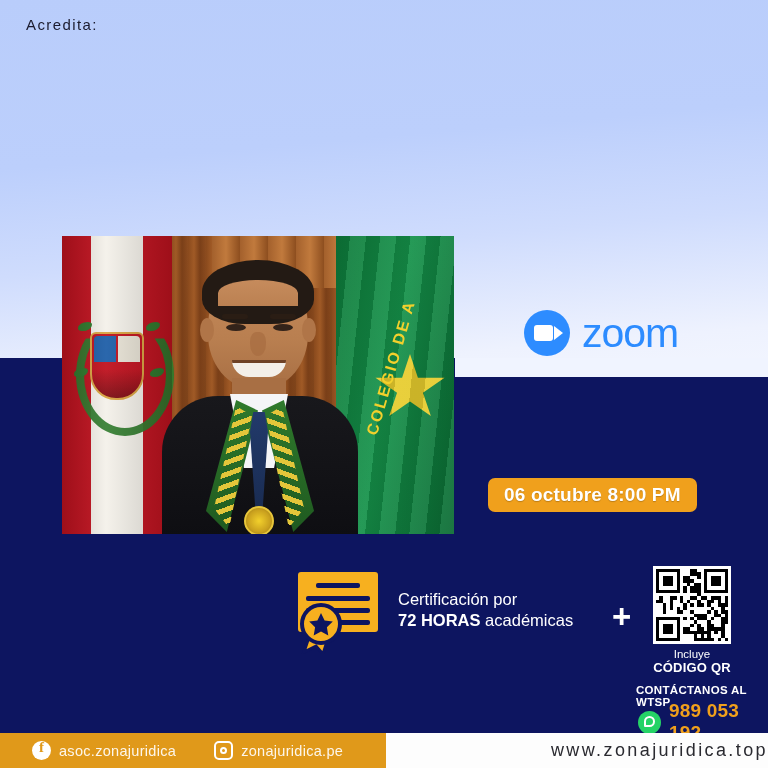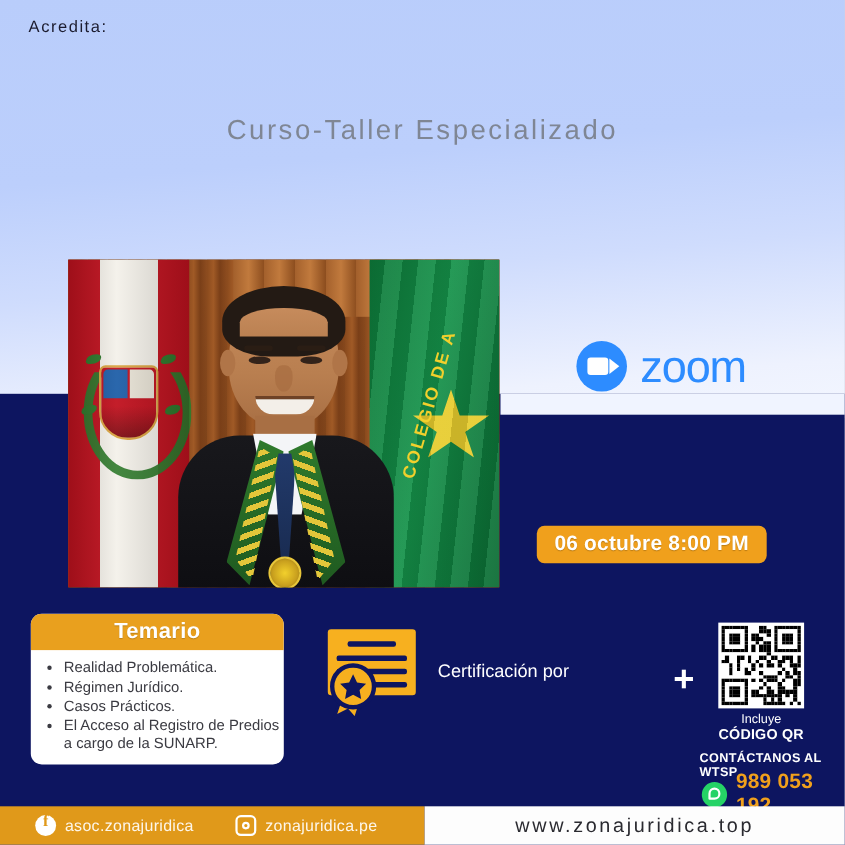--- a/index.html
+++ b/index.html
@@ -267,21 +267,21 @@
   }
   .wtsp-num{color:#f0a01c;font-size:19px;font-weight:700;letter-spacing:.2px;}
 
   
   .footer-orange{
     position:absolute;left:0;top:733px;width:386px;height:35px;background:#e0991a;
     display:flex;align-items:center;
   }
   .footer-white{
     position:absolute;left:386px;top:733px;width:382px;height:35px;background:#fdfdfd;
-    display:flex;align-items:center;justify-content:center;
+    display:flex;align-items:center;justify-content:flex-end;
   }
   .social{display:flex;align-items:center;gap:8px;}
   .social-1{margin-left:32px;}
   .social-2{margin-left:38px;}
   .fb-icon{width:19px;height:19px;border-radius:50%;background:#fff;position:relative;flex:none;}
   .fb-icon::after{
     content:"f";position:absolute;left:0;top:-2px;width:19px;text-align:center;
     color:#e0991a;font-size:15px;font-weight:700;font-family:"Liberation Serif",serif;
   }
   .ig-icon{
@@ -299,21 +299,20 @@
 <body>
 
 <div id="flyer">
 
   <div class="bg-sky"></div>
   <div class="bg-navy"></div>
   <div class="bg-navy-notch2"></div>
 
   <div class="acredita">Acredita:</div>
 
-  <div class="subtitle">Curso-Taller Especializado</div>
 
   <div class="photo">
     <div class="wood"></div>
     <div class="wood-top"></div>
 
     <div class="flag-pe"></div>
     <div class="pe-laurel"></div>
     <div class="pe-crest"></div>
     <div class="pe-leaf" style="left:16px;top:86px;"></div>
     <div class="pe-leaf" style="left:84px;top:86px;"></div>
@@ -354,47 +353,37 @@
     <div class="zoom-circle">
       <div class="zoom-cam"></div>
     </div>
     <div class="zoom-word">zoom</div>
   </div>
 
   <div class="date-badge date2">
     <span>06 octubre 8:00 PM</span>
   </div>
 
-  <div class="temario">
-    <div class="temario-head">
-      <span>Temario</span>
-    </div>
-    <ul>
-      <li>Realidad Problemática.</li>
-      <li>Régimen Jurídico.</li>
-      <li>Casos Prácticos.</li>
-      <li>El Acceso al Registro de Predios a cargo de la SUNARP.</li>
-    </ul>
-  </div>
 
   <div class="cert-wrap">
     <div class="cert-icon">
       <svg viewBox="0 0 92 88" width="92" height="88" aria-hidden="true">
         <rect x="6" y="6" width="80" height="60" rx="3" fill="#f7b01f"></rect>
         <rect x="24" y="17" width="44" height="5" rx="2" fill="#0d1560"></rect>
         <rect x="14" y="30" width="64" height="5" rx="2" fill="#0d1560"></rect>
         <rect x="14" y="42" width="64" height="5" rx="2" fill="#0d1560"></rect>
         <rect x="30" y="54" width="48" height="5" rx="2" fill="#0d1560"></rect>
         <path d="M20 62 L12 86 L24 80 L31 88 L38 66 Z" fill="#f7b01f" stroke="#0d1560" stroke-width="3"></path>
         <circle cx="29" cy="58" r="19" fill="#f7b01f" stroke="#0d1560" stroke-width="4"></circle>
         <path d="M29 47 L32.6 54.4 L40.8 55.6 L34.9 61.3 L36.3 69.4 L29 65.6 L21.7 69.4 L23.1 61.3 L17.2 55.6 L25.4 54.4 Z" fill="#0d1560"></path>
       </svg>
     </div>
     <div class="cert-text">
       <div>Certificación por</div>
+      <div><b>72 HORAS</b><span> académicas</span></div>
     </div>
   </div>
   <div class="plus">+</div>
 
   <div class="qr-wrap">
     <div class="qr-box">
       <div class="qr-grid" id="qrgrid">
           <i style="background: rgb(0, 0, 0);"></i>
           <i style="background: rgb(0, 0, 0);"></i>
           <i style="background: rgb(0, 0, 0);"></i>

